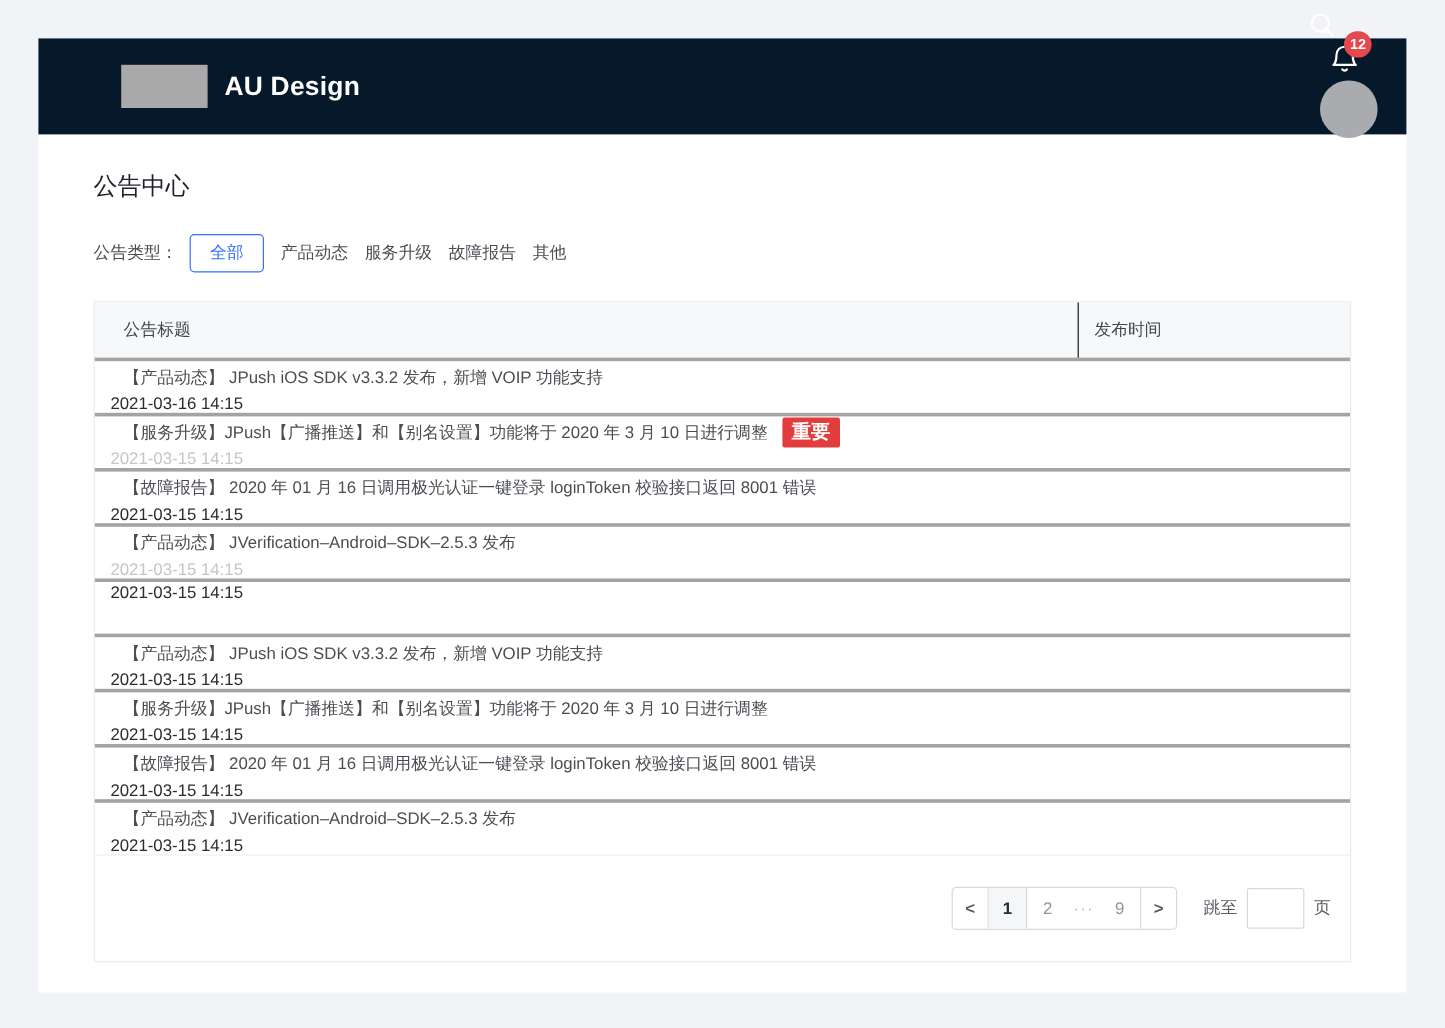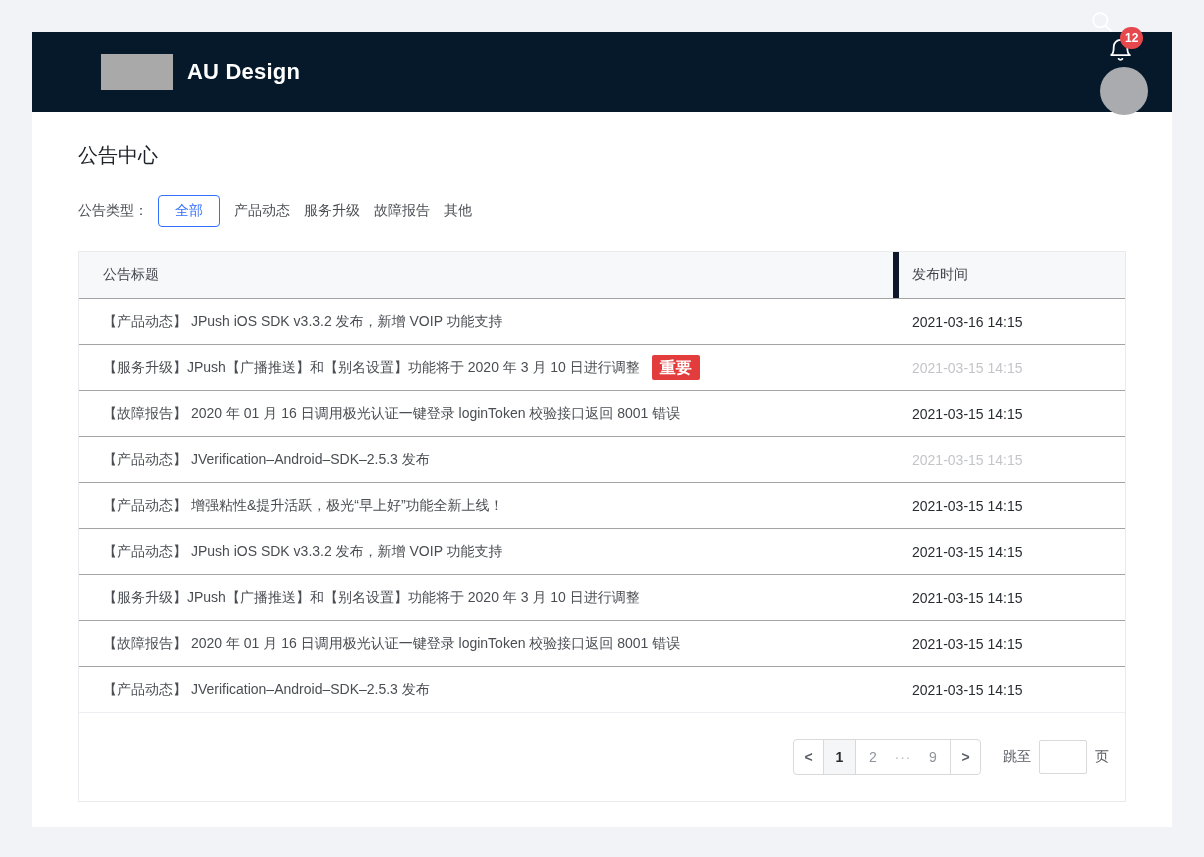--- a/index.html
+++ b/index.html
@@ -58,23 +58,23 @@
     font-size: 14px; color: #4a4e53; cursor: pointer; padding: 0;
   }
   .filter-item.active {
     border: 1px solid #3370ff; color: #3370ff; background: #ffffff;
     border-radius: 4px; padding: 6px 16px;
   }
   
   .table { margin-top: 24px; border: 1px solid #e8eaed; }
   .thead { display: flex; height: 46px; background: #f7f8fa; }
   .th { display: flex; align-items: center; font-size: 14px; font-weight: 500; color: #41454c; }
-  .th-title { flex: 1; padding-left: 24px; border-right: 6px solid #0f172a; }
+  .th-title { flex: 1; padding-left: 24px; border-right: 1px solid #0f172a; }
   .th-date { width: 226px; padding-left: 13px; }
-  .trow { display: flex; height: 46px; border-top: 1px solid #a3a3a3; cursor: pointer; }
+  .trow { display: flex; height: 46px; border-top: 3px solid #a3a3a3; cursor: pointer; flex-direction: column; }
   .td { display: flex; align-items: center; font-size: 14px; }
   .td-title { flex: 1; padding-left: 24px; color: #4a4e53; }
   .td-date { width: 226px; padding-left: 13px; color: #292c31; font-weight: 400; }
   .trow.read .td-date { color: #c4c5c9; }
   .row-badge {
     display: inline-block; margin-left: 12px;
     background: #e23c3c; color: #ffffff;
     font-size: 16px; font-weight: 600;
     padding: 3px 8px; border-radius: 2px; line-height: 1.2;
   }
@@ -193,24 +193,20 @@
 
   <div class="trow read">
     <div class="td td-title">
       <span class="row-title">【产品动态】 JVerification–Android–SDK–2.5.3 发布</span>
 
     </div>
     <div class="td td-date">2021-03-15 14:15</div>
   </div>
 
   <div class="trow">
-    <div class="td td-title">
-      <span class="row-title">【产品动态】 增强粘性&amp;提升活跃，极光“早上好”功能全新上线！</span>
-
-    </div>
     <div class="td td-date">2021-03-15 14:15</div>
   </div>
 
   <div class="trow">
     <div class="td td-title">
       <span class="row-title">【产品动态】 JPush iOS SDK v3.3.2 发布，新增 VOIP 功能支持</span>
 
     </div>
     <div class="td td-date">2021-03-15 14:15</div>
   </div>

